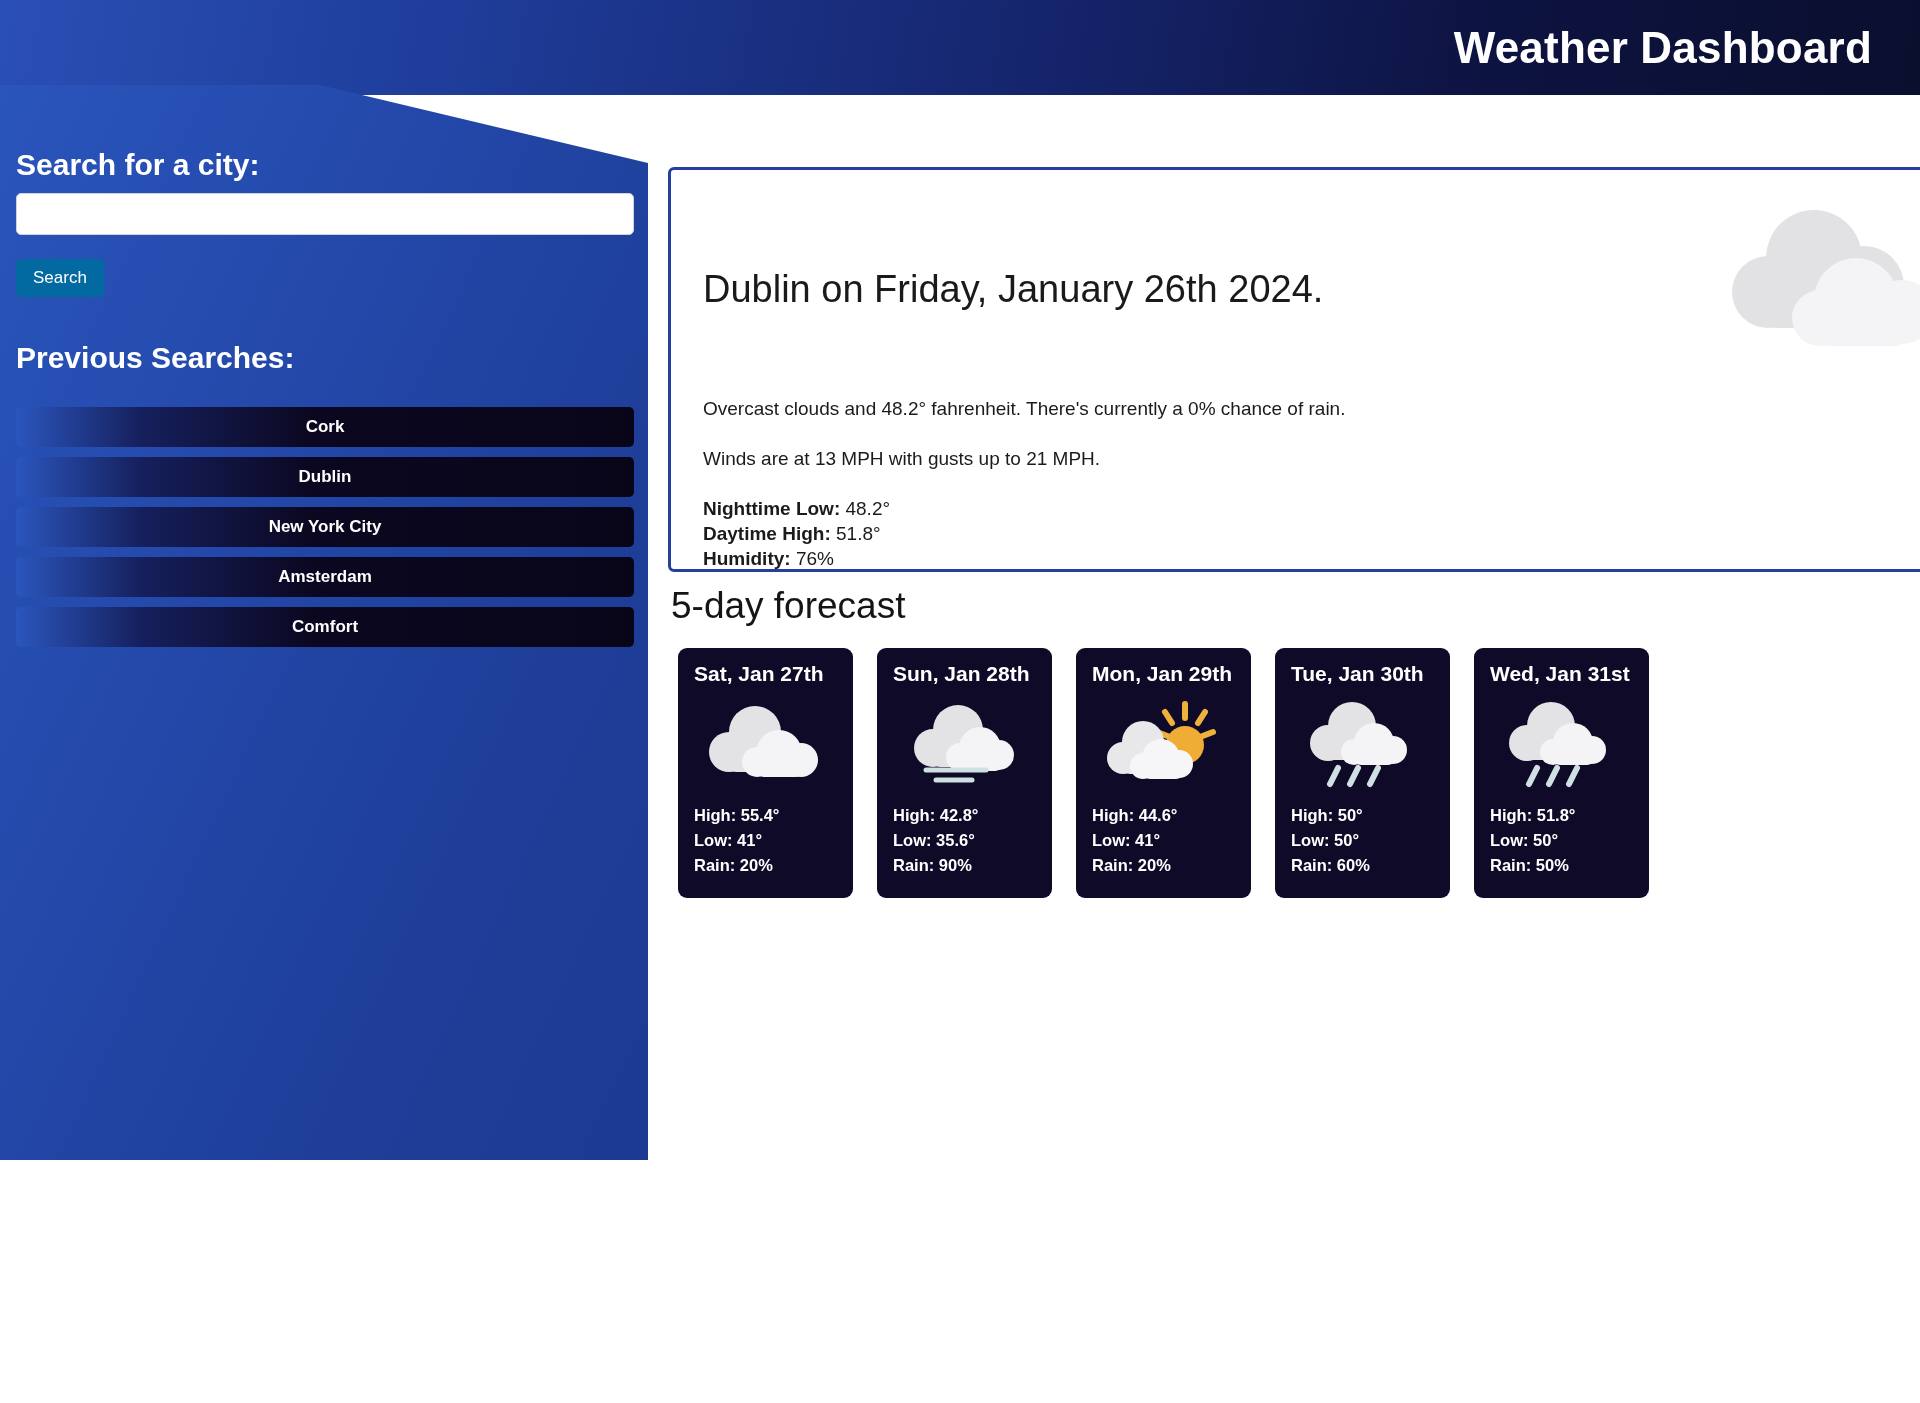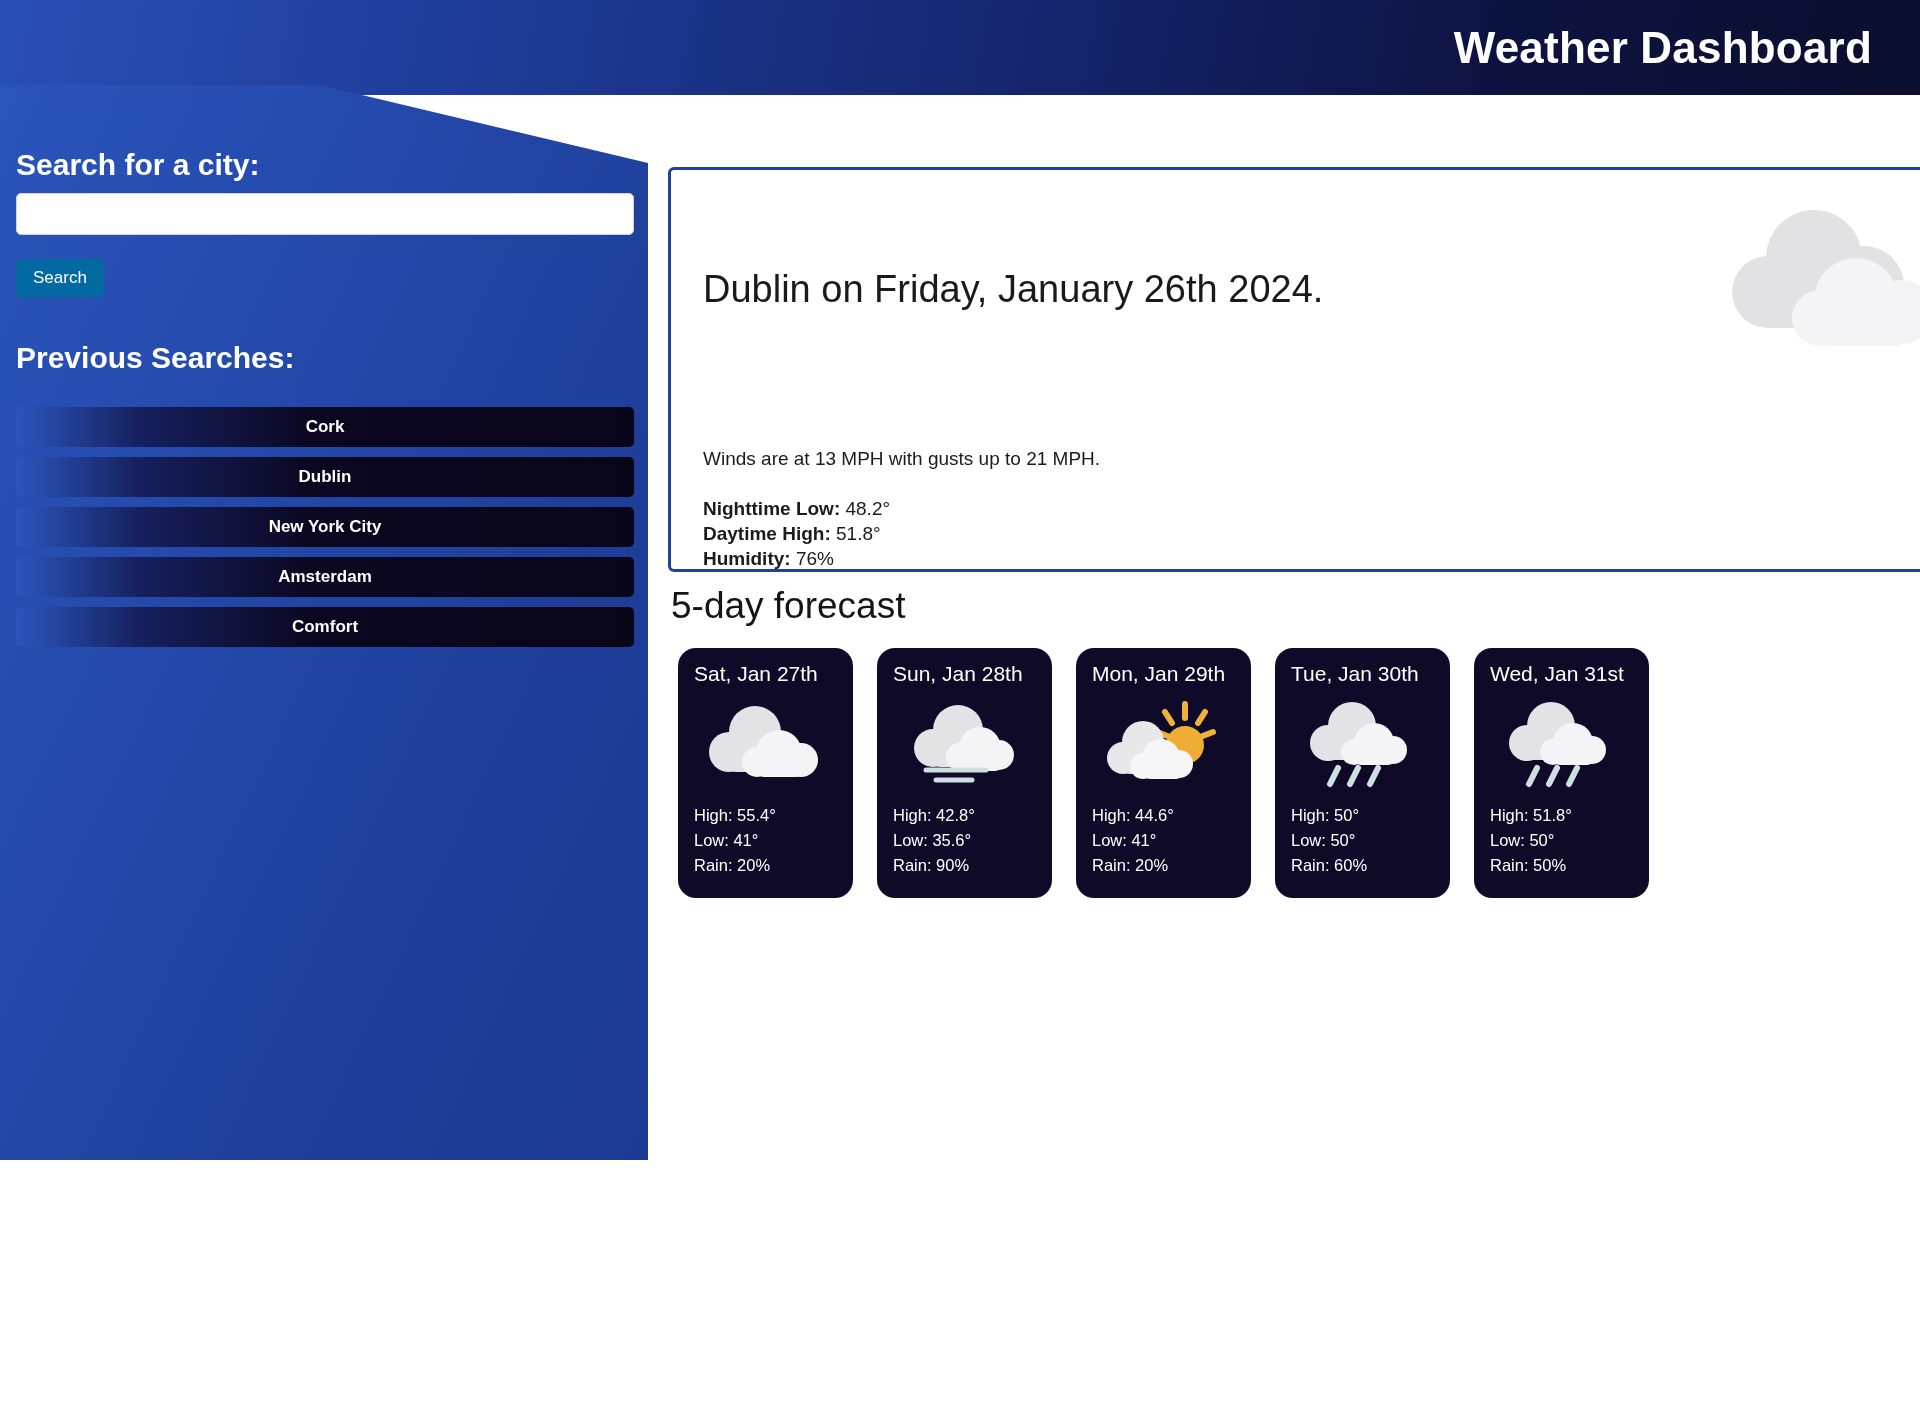--- a/index.html
+++ b/index.html
@@ -77,22 +77,22 @@
   .stats b { font-weight:bold; }
 
   .current-icon { position:absolute; left:1035px; top:30px; width:250px; height:175px; }
 
   .forecast-title {
     position:absolute; left:3px; top:490px; font-size:37px; color:#151515;
   }
 
   .forecast-row { position:absolute; left:10px; top:553px; display:flex; gap:24px; }
   .f-card {
-    width:175px; height:250px; background:#100a29; border-radius:18px;
-    padding:14px 16px 0 16px; position:relative;
+    width:175px; height:250px; background:#100a29; border-radius:9px;
+    padding:14px 16px 0 16px; position:relative;font-weight:bold;
   }
   .f-day { color:#ffffff; font-size:21px; white-space:nowrap; }
   .f-icon { position:absolute; left:50%; top:50px; transform:translateX(-50%);
             width:130px; height:90px; }
   .f-stats { position:absolute; left:16px; bottom:20px; color:#ffffff;
              font-size:16.5px; line-height:1.52; }
 </style>
 </head>
 <body>
 
@@ -134,20 +134,21 @@
         <rect x="62" y="88" width="100" height="40" rx="8"></rect>
       </g>
       <g fill="#f4f4f6">
         <circle cx="150" cy="100" r="42"></circle>
         <circle cx="196" cy="112" r="32"></circle>
         <circle cx="114" cy="118" r="28"></circle>
         <rect x="114" y="112" width="84" height="34" rx="8"></rect>
       </g>
     </svg>
 
+    <div class="current-line line-cond">Overcast clouds and 48.2° fahrenheit. There's currently a 0% chance of rain.</div>
     <div class="current-line line-wind">Winds are at 13 MPH with gusts up to 21 MPH.</div>
 
     <div class="stats">
       <div>
         <b>Nighttime Low:</b>
         <span>48.2°</span>
       </div>
       <div>
         <b>Daytime High:</b>
         <span>51.8°</span>

